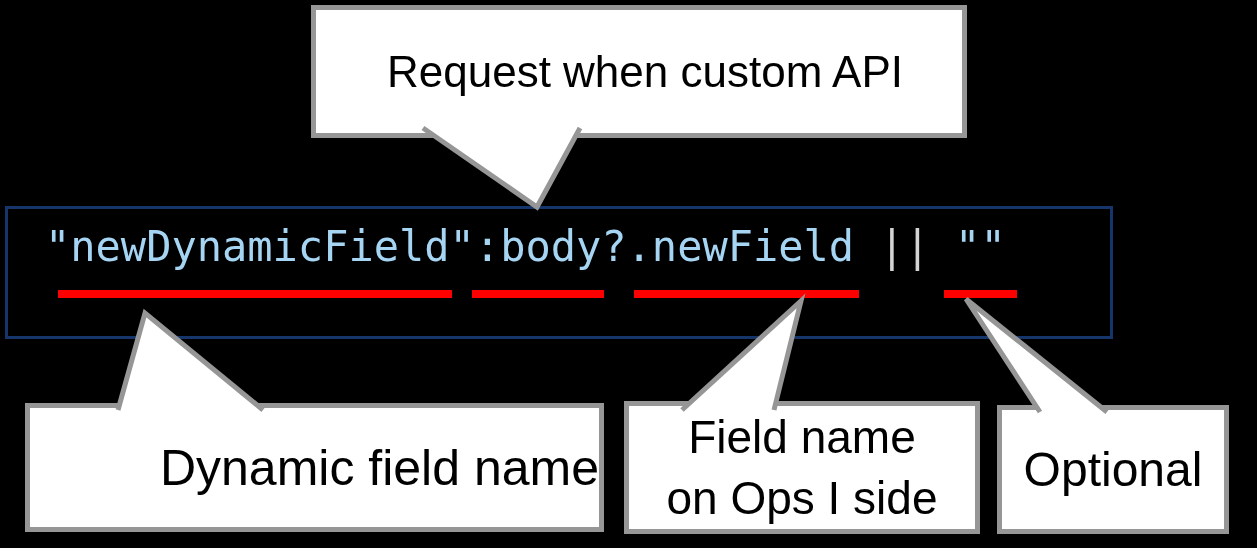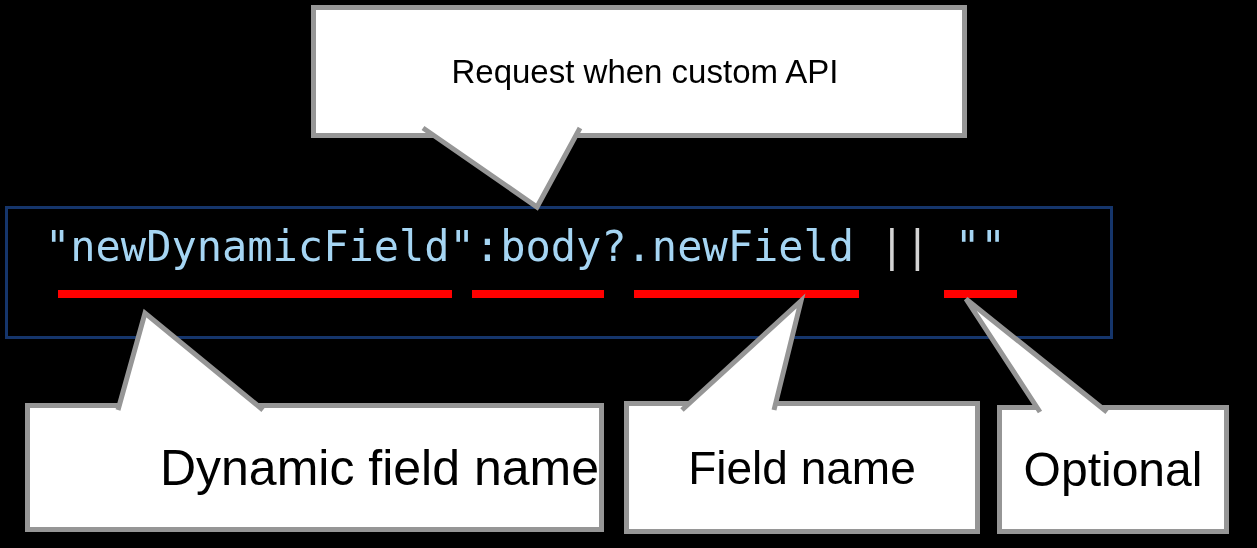--- a/index.html
+++ b/index.html
@@ -20,21 +20,21 @@
     display:flex;
     flex-direction:column;
     align-items:center;
     justify-content:center;
     text-align:center;
     color:#000000;
     z-index:3;
   }
   .callout .line{white-space:nowrap;}
 
-  #request-callout{left:311px;top:5px;width:656px;height:133px;font-size:33px;line-height:56px;padding-left:12px;}
+  #request-callout{left:311px;top:5px;width:656px;height:133px;font-size:44px;line-height:56px;padding-left:12px;}
   #dynamic-callout{left:25px;top:403px;width:579px;height:129px;font-size:50px;line-height:56px;align-items:flex-end;}
   #ops-callout{left:624px;top:401px;width:356px;height:133px;font-size:46px;line-height:54px;gap:7px;}
   #optional-callout{left:997px;top:405px;width:232px;height:129px;font-size:48px;line-height:54px;}
 
   
   #code-box{
     position:absolute;
     left:5px;top:206px;width:1108px;height:133px;
     border:3px solid #15356B;
     box-sizing:border-box;
@@ -95,20 +95,21 @@
   <div class="callout" id="request-callout">
     <div class="line">Request when custom API</div>
   </div>
 
   <div class="callout" id="dynamic-callout">
     <div class="line">Dynamic field name</div>
   </div>
 
   <div class="callout" id="ops-callout">
     <div class="line">Field name</div>
+    <div class="line">on Ops I side</div>
   </div>
 
   <div class="callout" id="optional-callout">
     <div class="line">Optional</div>
   </div>
 
   <svg id="tails" viewBox="0 0 1257 548">
     <path d="M 423 128 L 537 207 L 580 128"></path>
     <path d="M 118 410 L 145 313 L 263 410"></path>
     <path d="M 682 410 L 801 301 L 774 410"></path>

